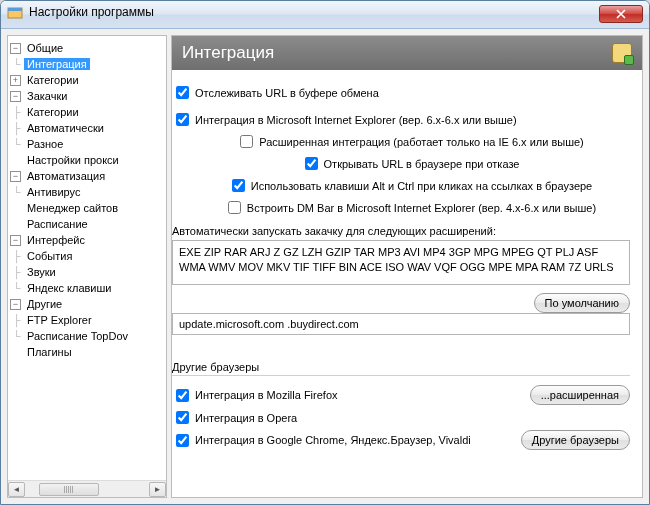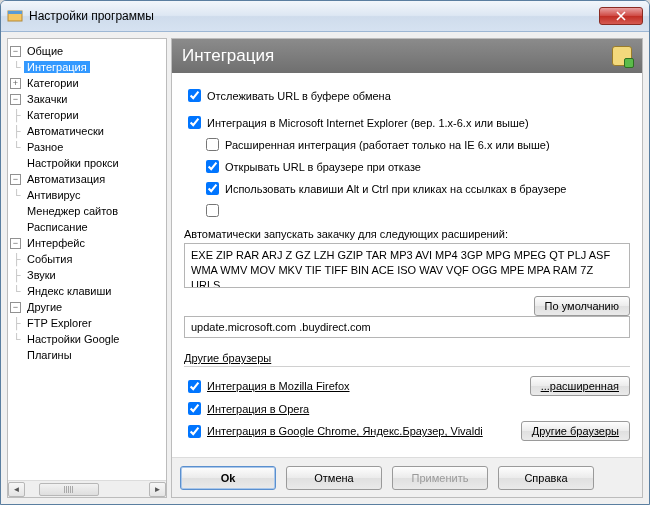--- a/index.html
+++ b/index.html
@@ -1,18 +1,18 @@
 <!DOCTYPE html>
 <html><head>
 <meta charset="utf-8">
 <style>
 * { box-sizing: border-box; font-family: "Segoe UI", Tahoma, sans-serif; }
 body { margin: 0; background: #d8d8d8; width: 650px; height: 505px; overflow: hidden; }
 .window { width: 650px; height: 505px; background: #fff; border: 1px solid #5a7ea0; border-radius: 6px 6px 0 0; overflow: hidden; display: flex; flex-direction: column; }
-.titlebar { height: 28px; background: linear-gradient(#f2f6fb, #dde7f3 48%, #cfdcec 52%, #d6e2f1); display: flex; align-items: center; padding: 15px 6px; border-bottom: 1px solid #9db7d4; }
+.titlebar { height: 28px; background: linear-gradient(#f2f6fb, #dde7f3 48%, #cfdcec 52%, #d6e2f1); display: flex; padding: 4px 6px; border-bottom: 1px solid #9db7d4; }
 .titlebar .icon { width: 16px; height: 16px; margin-right: 6px; display: inline-block; }
 .titlebar .title { font-size: 12px; color: #000; flex: 1; }
 .close-btn { width: 44px; height: 18px; background: linear-gradient(#e9a1a1, #d04c46 48%, #c12e25 52%, #d55a51); border: 1px solid #8a2b22; border-radius: 3px; display: flex; align-items: center; justify-content: center; color: #fff; cursor: pointer; }
 .close-btn svg { width: 10px; height: 10px; }
 .body { flex: 1; display: flex; padding: 6px; gap: 4px; background: #f0f0f0; min-height: 0; }
 .tree-panel { width: 160px; background: #fff; border: 1px solid #bcbcbc; overflow: auto; font-size: 11px; position: relative; }
 .tree { padding: 4px 2px 30px 2px; }
 .tree-item { white-space: nowrap; display: flex; align-items: center; height: 16px; cursor: pointer; }
 .tree-item.sel > .label { background: #3399ff; color: #fff; }
 .tree-item .label { padding: 0 3px; }
@@ -22,32 +22,32 @@
 .scrollbar { position: absolute; bottom: 0; left: 0; right: 0; height: 17px; background: #efefef; border-top: 1px solid #dcdcdc; display: flex; align-items: center; }
 .sb-btn { width: 17px; height: 15px; background: linear-gradient(#f7f7f7,#e4e4e4); border: 1px solid #b7b7b7; border-radius: 2px; display: flex; align-items: center; justify-content: center; color: #555; font-size: 8px; }
 .sb-track { flex: 1; height: 15px; display: flex; align-items: center; padding: 0 2px; }
 .sb-thumb { width: 60px; height: 13px; background: linear-gradient(#f2f2f2,#dedede); border: 1px solid #b7b7b7; border-radius: 2px; margin-left: 12px; display: flex; align-items: center; justify-content: center; }
 .sb-thumb .grip { width: 10px; height: 7px; background: repeating-linear-gradient(90deg,#a9a9a9 0,#a9a9a9 1px,transparent 1px,transparent 2px); }
 .main-panel { flex: 1; background: #fff; border: 1px solid #bcbcbc; display: flex; flex-direction: column; overflow: hidden; }
 .header { background: linear-gradient(#8b8b8b,#6f6f6f); color: #fff; font-size: 17px; padding: 7px 10px; display: flex; align-items: center; }
 .header .htxt { flex: 1; }
 .header-icon { width: 20px; height: 20px; background: #f3d97c; border: 1px solid #9a7c2a; border-radius: 3px; position: relative; }
 .header-icon::after { content: ""; position: absolute; right: -3px; bottom: -3px; width: 8px; height: 8px; background: #5bbb4a; border: 1px solid #2d7022; border-radius: 2px; }
-.content { flex: 1; padding: 10px 12px 6px 12px; font-size: 11px; color: #000; overflow: auto; }
+.content { flex: 1; padding: 10px 12px 6px 0; font-size: 11px; color: #000; overflow: auto; }
 .row { display: flex; align-items: center; margin: 3px 0; }
-.row.indent { margin-left: 18px; }
+.row.indent { margin-left: 18px; justify-content: center; }
 .chk { width: 13px; height: 13px; margin-right: 6px; }
 .lbl { }
 .static-label { margin: 8px 0 3px 0; }
 .textbox { width: 100%; border: 1px solid #b5b5b5; background: #fff; padding: 4px 6px; font-size: 11px; font-family: inherit; resize: none; }
 .ext-box { height: 45px; line-height: 1.35; }
-.btn { background: linear-gradient(#fdfdfd,#ececec 48%,#e0e0e0 52%,#eaeaea); border: 1px solid #9a9a9a; border-radius: 3px; font-size: 11px; padding: 3px 10px; cursor: pointer; min-width: 88px; text-align: center; }
+.btn { background: linear-gradient(#fdfdfd,#ececec 48%,#e0e0e0 52%,#eaeaea); border: 1px solid #9a9a9a; border-radius: 10px; font-size: 11px; padding: 3px 10px; cursor: pointer; min-width: 88px; text-align: center; }
 .btn.disabled { color: #9a9a9a; cursor: default; }
 .btn-row-right { display: flex; justify-content: flex-end; margin-top: 6px; }
-.group-other { margin-top: 14px; text-decoration: underline; }
+.group-other { margin-top: 26px; }
 .group-label { margin-bottom: 2px; color: #000; }
 .group-box { border-top: 1px solid #d0d0d0; padding-top: 6px; }
 .other-row { display: flex; align-items: center; margin: 3px 0; }
 .other-row .left { flex: 1; display: flex; align-items: center; }
 .footer { height: 40px; background: #f0f0f0; display: flex; align-items: center; justify-content: flex-start; padding: 0 8px; gap: 10px; border-top: 1px solid #dcdcdc; }
 .footer .btn { min-width: 96px; padding: 5px 10px; }
 .footer .btn.ok { font-weight: bold; border-color: #5a8fce; box-shadow: 0 0 0 1px #a8c6ea inset; }
 </style>
 </head>
 <body>
@@ -138,21 +138,21 @@
         <div class="tree-item">
             <span class="tw">−</span>
             <span class="label">Другие</span>
           </div>
         <div class="tree-item">
             <span class="conn">├</span>
             <span class="label">FTP Explorer</span>
           </div>
         <div class="tree-item">
             <span class="conn">└</span>
-            <span class="label">Настройки Google</span>
+            <span class="label">Расписание TopDov</span>
           </div>
         <div class="tree-item">
             <span class="tw empty"></span>
             <span class="label">Плагины</span>
           </div>
       </div>
       <div class="scrollbar">
         <div class="sb-btn">◄</div>
         <div class="sb-track">
             <div class="sb-thumb">
@@ -168,36 +168,37 @@
         <span class="htxt">Интеграция</span>
         <span class="header-icon"></span>
       </div>
       <div class="content">
         <div class="row">
           <input type="checkbox" class="chk" checked="" style="">
           <span class="lbl">Отслеживать URL в буфере обмена</span>
         </div>
         <div class="row" style="margin-top:8px">
           <input type="checkbox" class="chk" checked="" style="">
-          <span class="lbl">Интеграция в Microsoft Internet Explorer (вер. 1.x-6.x или выше)</span>
+          <span class="lbl">Интеграция в Microsoft Internet Explorer (вер. 6.x-6.x или выше)</span>
         </div>
         <div class="row indent">
           <input type="checkbox" class="chk" style="">
           <span class="lbl">Расширенная интеграция (работает только на IE 6.x или выше)</span>
         </div>
         <div class="row indent">
           <input type="checkbox" class="chk" checked="" style="">
           <span class="lbl">Открывать URL в браузере при отказе</span>
         </div>
         <div class="row indent">
           <input type="checkbox" class="chk" checked="" style="">
           <span class="lbl">Использовать клавиши Alt и Ctrl при кликах на ссылках в браузере</span>
         </div>
         <div class="row indent">
           <input type="checkbox" class="chk" style="">
+          <span class="lbl">Встроить DM Bar в Microsoft Internet Explorer (вер. 4.x-6.x или выше)</span>
         </div>
 
         <div class="static-label">Автоматически запускать закачку для следующих расширений:</div>
         <textarea class="textbox ext-box" style="">EXE ZIP RAR ARJ Z GZ LZH GZIP TAR MP3 AVI MP4 3GP MPG MPEG QT PLJ ASF WMA WMV MOV MKV TIF TIFF BIN ACE ISO WAV VQF OGG MPE MPA RAM 7Z URLS</textarea>
         <div class="btn-row-right">
           <button class="btn">По умолчанию</button>
         </div>
 
         <input type="text" class="textbox" value="update.microsoft.com .buydirect.com" style="">
 
@@ -221,21 +222,15 @@
               <div class="left">
                 <input type="checkbox" class="chk" checked="" style="">
                 <span class="lbl">Интеграция в Google Chrome, Яндекс.Браузер, Vivaldi</span>
               </div>
               <button class="btn">Другие браузеры</button>
             </div>
           </div>
         </div>
       </div>
 
-      <div class="footer">
-        <button class="btn ok">Ok</button>
-        <button class="btn">Отмена</button>
-        <button class="btn disabled">Применить</button>
-        <button class="btn">Справка</button>
-      </div>
     </div>
   </div>
 </div>
 
 </body></html>

